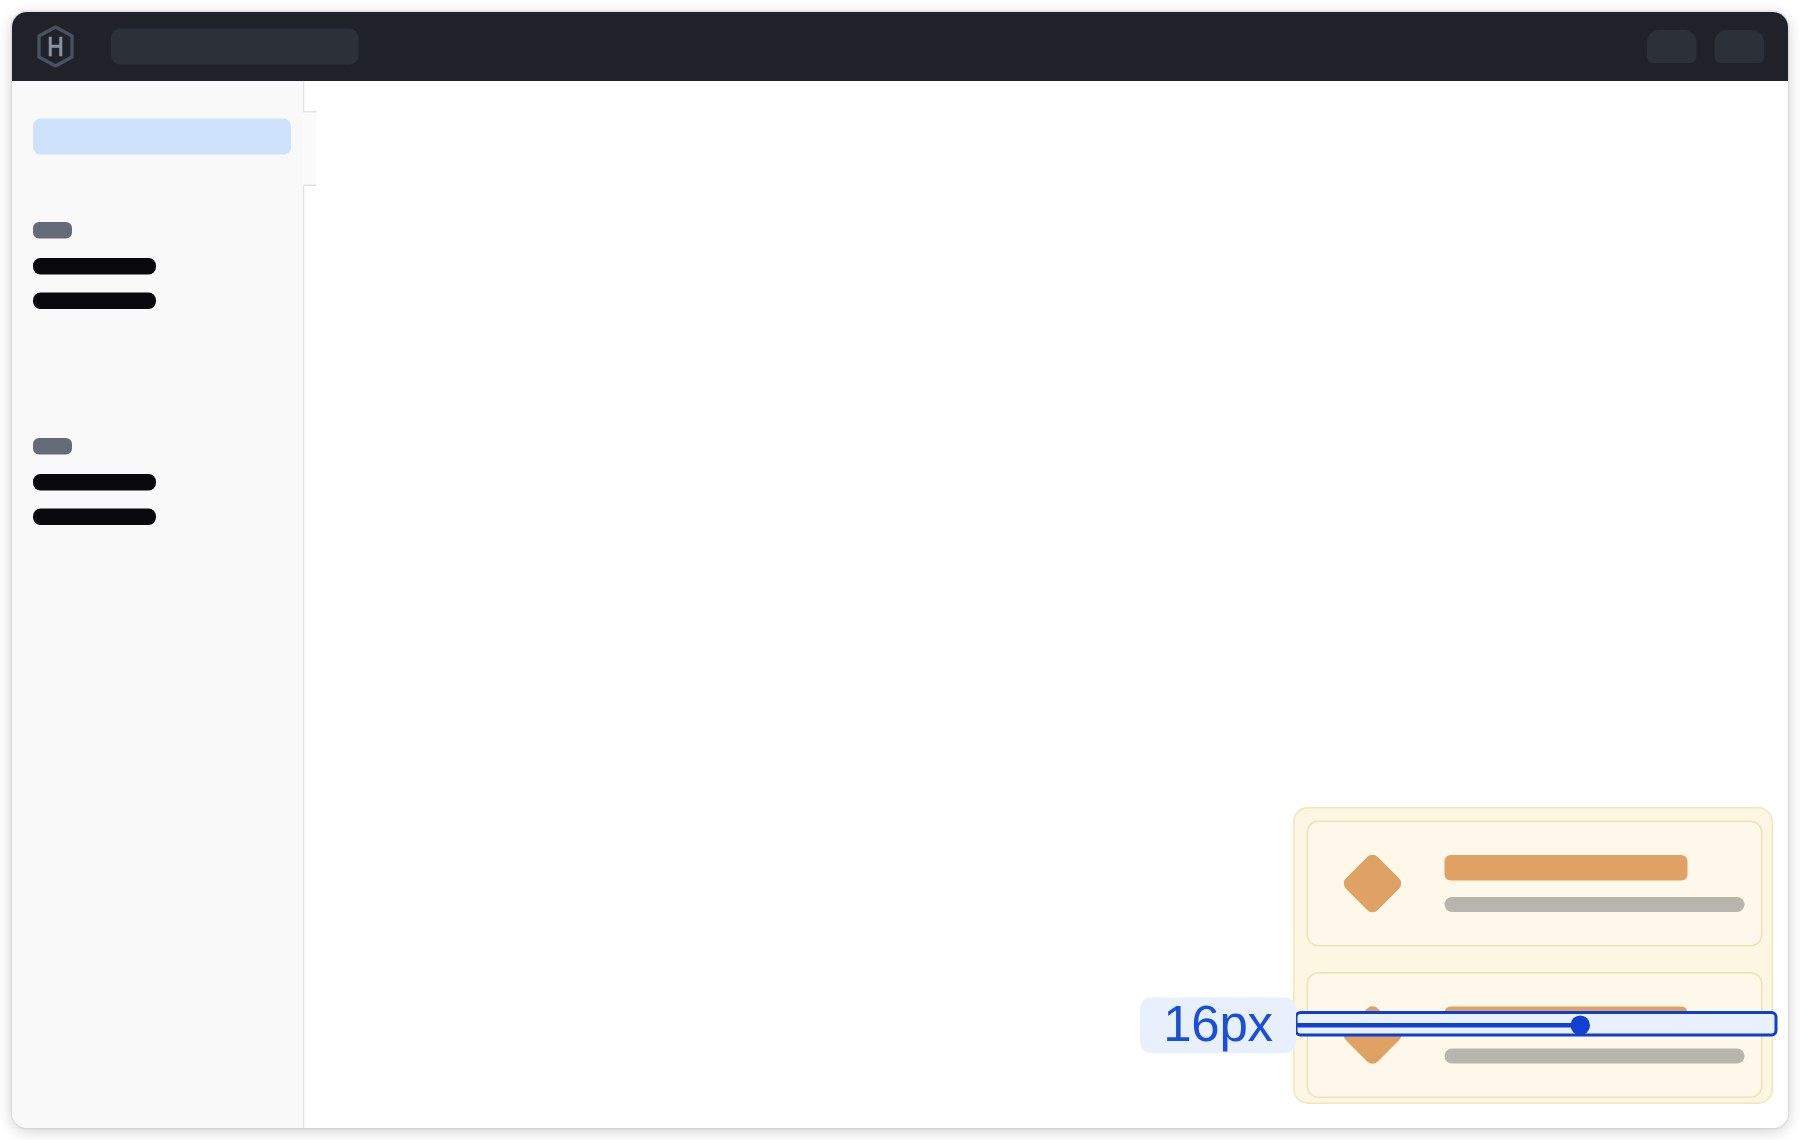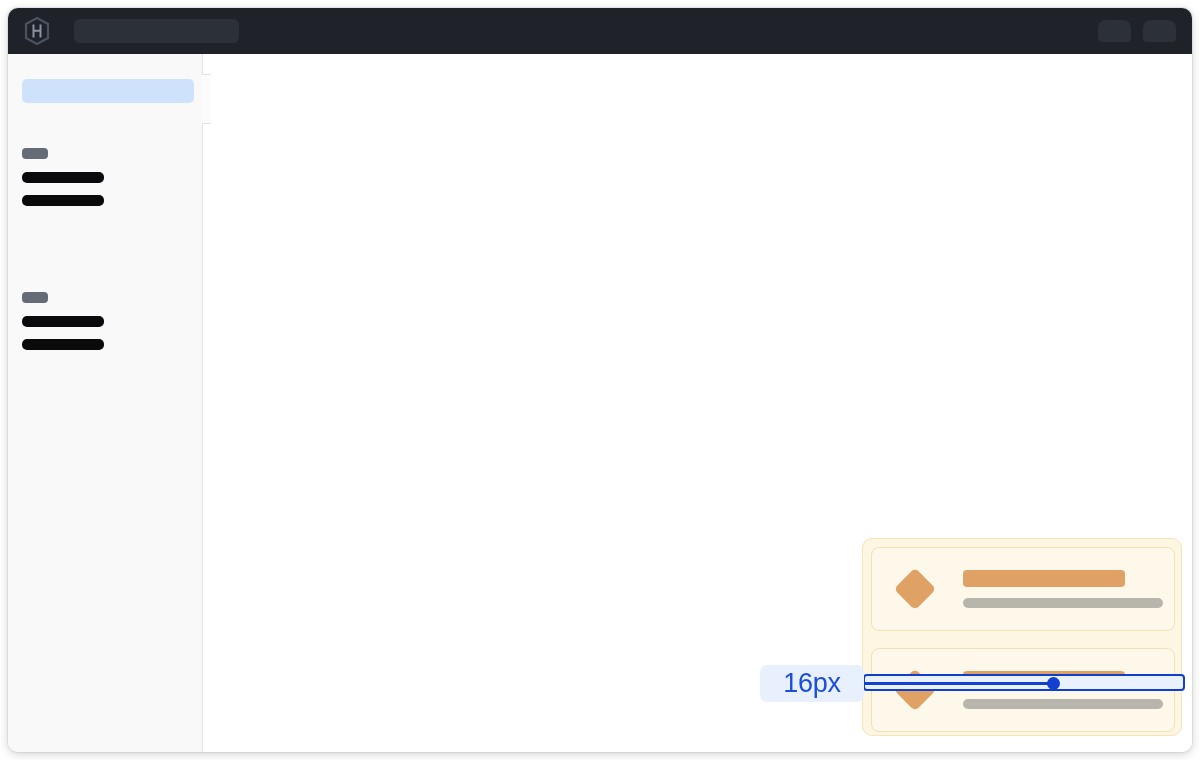--- a/index.html
+++ b/index.html
@@ -148,21 +148,21 @@
 
   
   .measure-badge {
     position: absolute;
     left: 549px; top: 611px;
     width: 104px; height: 37px;
     background: #e8f0fe;
     border-radius: 7px;
     display: flex; align-items: center; justify-content: center;
     color: #1a4fd6;
-    font-size: 27px;
+    font-size: 34px;
     letter-spacing: -0.2px;
   }
   .measure-line {
     position: absolute;
     left: 639px; top: 628px;
     width: 204px; height: 3px;
     background: #1240cf;
   }
   .measure-dot {
     position: absolute;

